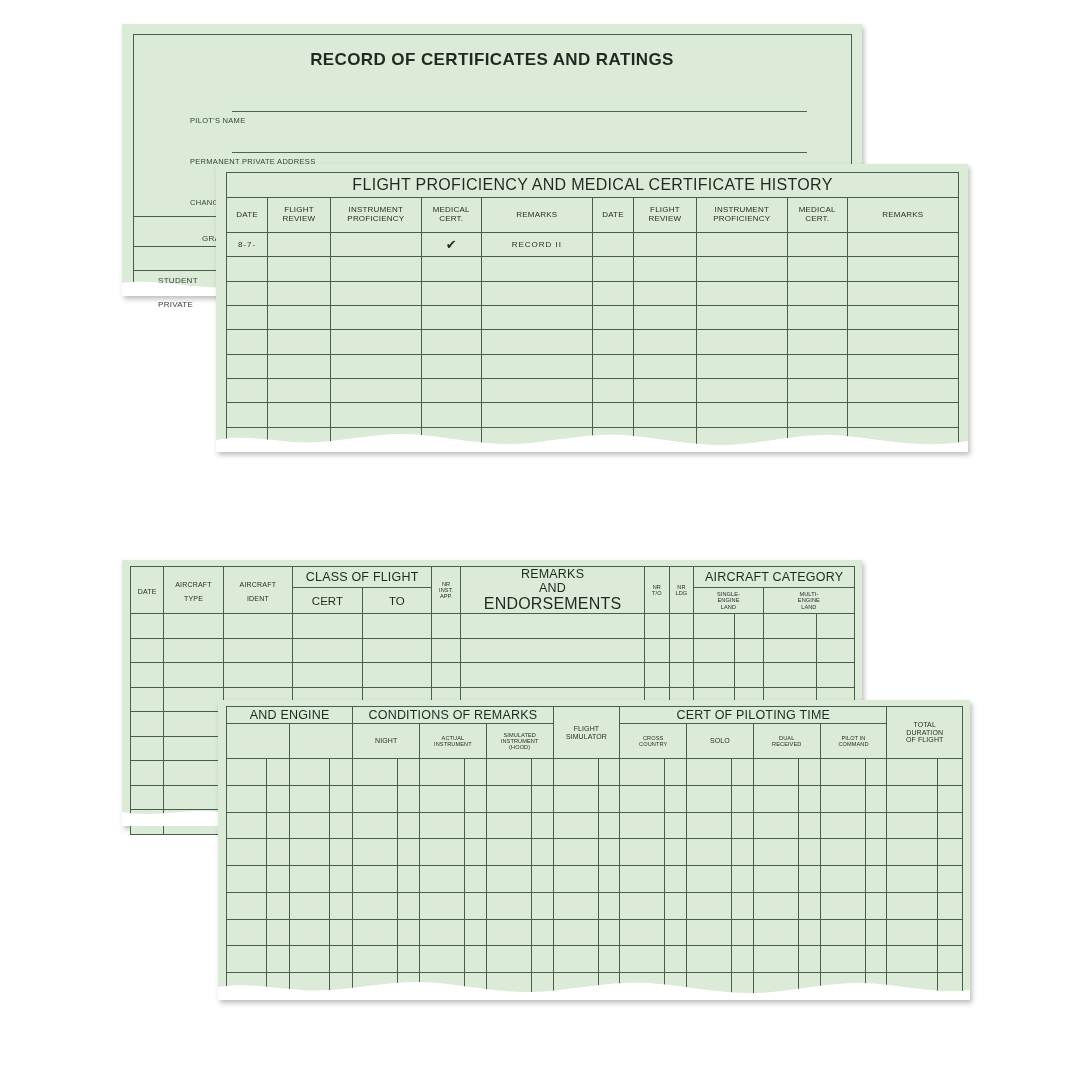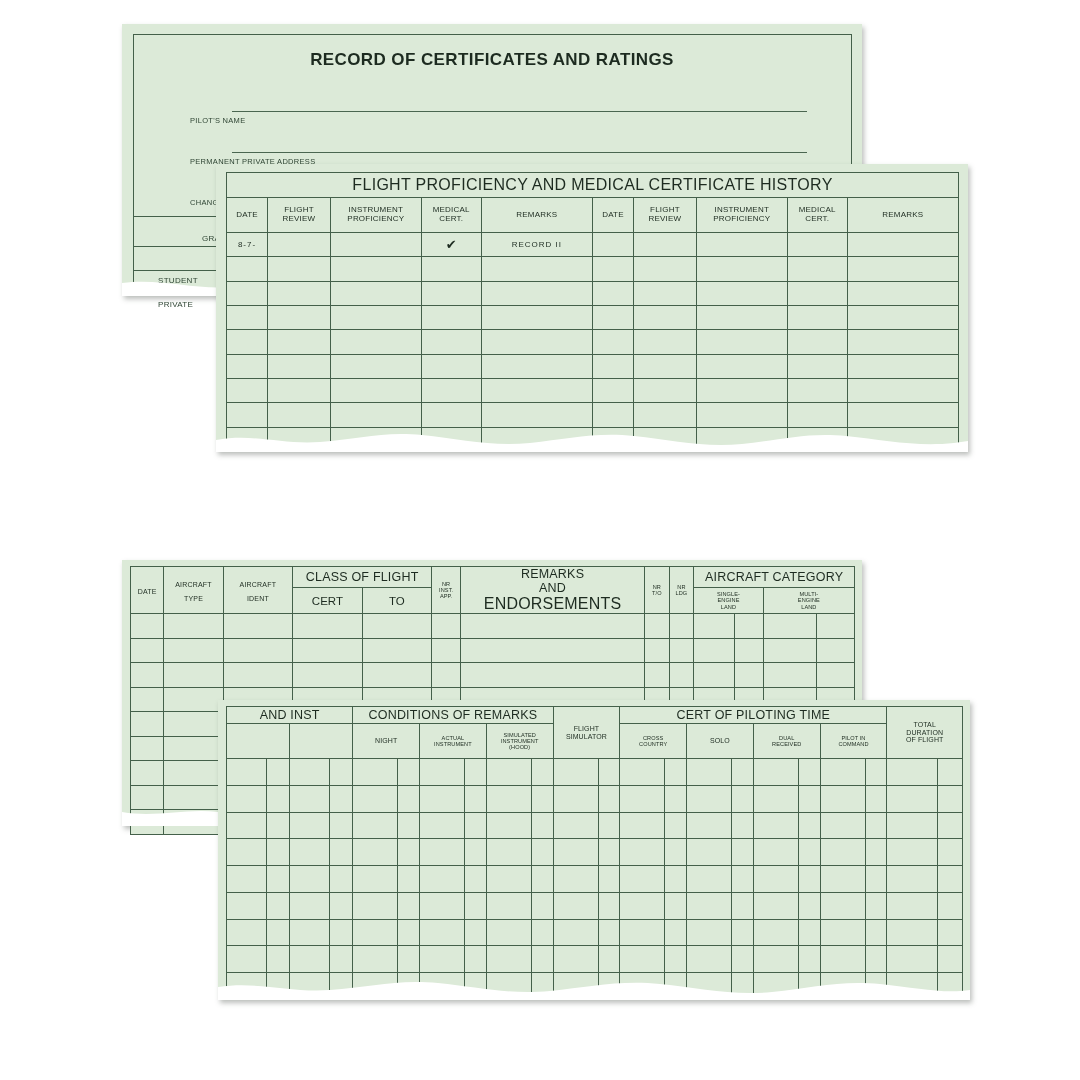--- a/index.html
+++ b/index.html
@@ -617,21 +617,21 @@
           <col style="width:3.0%">
         <col style="width:6.2%">
           <col style="width:3.0%">
         <col style="width:6.2%">
           <col style="width:3.0%">
         <col style="width:7.0%">
           <col style="width:3.4%">
       </colgroup>
       <thead>
         <tr>
-          <th class="grouphead nb-t nb-l" colspan="4">AND INST</th>
+          <th class="grouphead nb-t nb-l" colspan="4">AND ENGINE</th>
           <th class="grouphead nb-t" colspan="6">CONDITIONS OF REMARKS</th>
           <th class="tiny nb-t" rowspan="2" colspan="2">
             <span style="font-size:7px">FLIGHT</span><br>
             <span style="font-size:7px">SIMULATOR</span>
           </th>
           <th class="grouphead nb-t" colspan="8">CERT OF PILOTING TIME</th>
           <th class="tiny nb-t nb-r" rowspan="2" colspan="2">
             <span style="font-size:7px">TOTAL</span><br>
             <span style="font-size:7px">DURATION</span><br>
             <span style="font-size:7px">OF FLIGHT</span>

